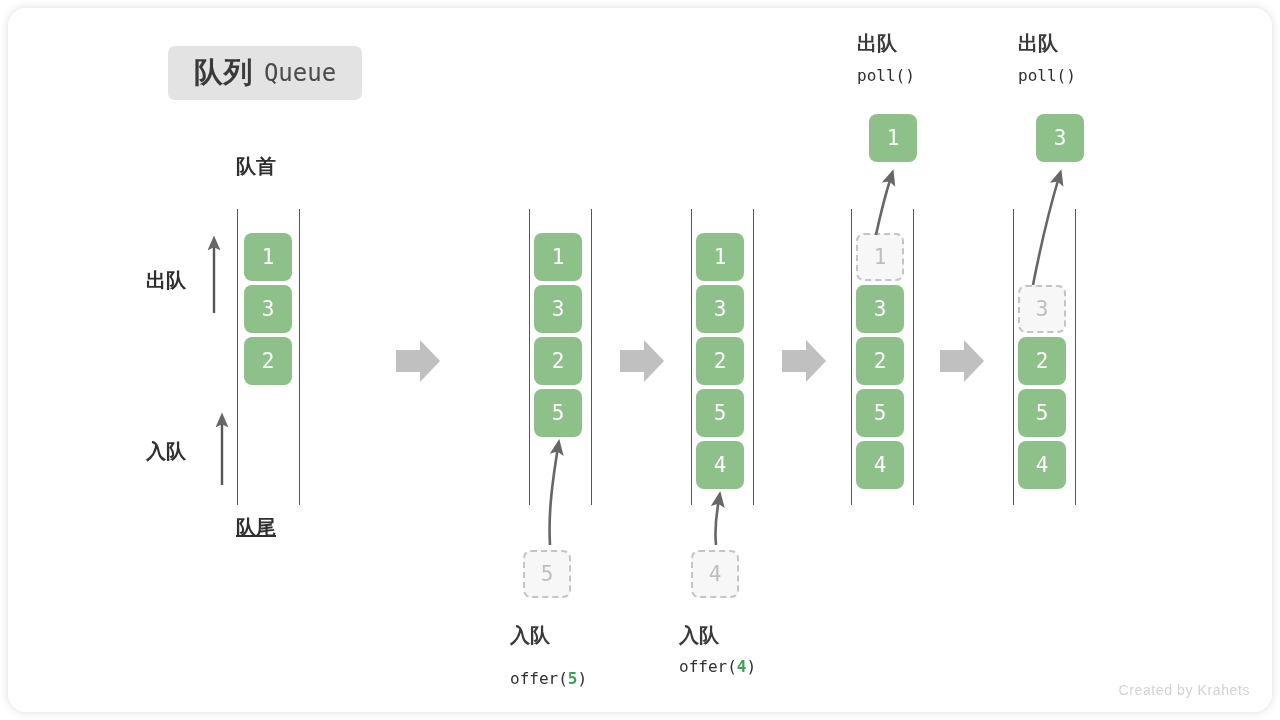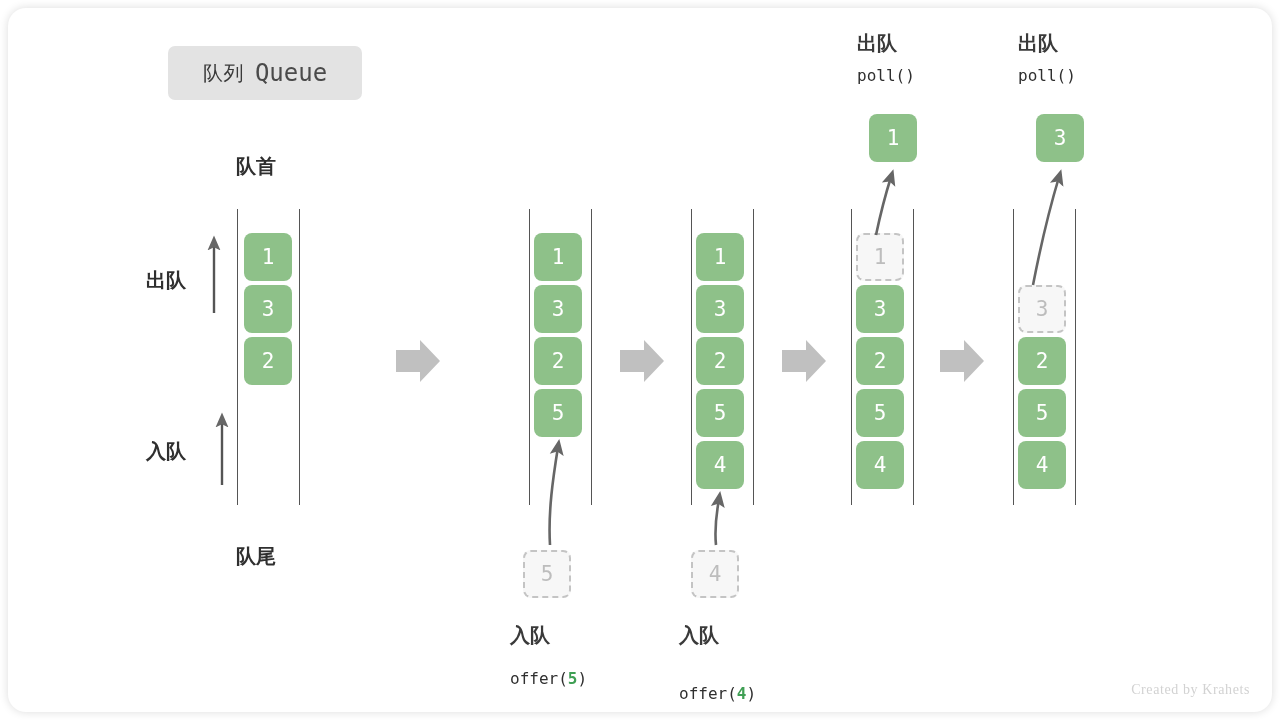--- a/index.html
+++ b/index.html
@@ -41,22 +41,22 @@
     height: 54px;
     background: #e3e3e3;
     border-radius: 7px;
     display: flex;
     align-items: center;
     justify-content: center;
     gap: 11px;
     white-space: nowrap;
   }
   .title-cn {
-    font-size: 20px;
-    font-weight: 400;
+    font-size: 29px;
+    font-weight: 700;
     color: #3a3a3a;
     letter-spacing: 0.5px;
   }
   .title-en {
     font-family: "DejaVu Sans Mono", "Liberation Mono", monospace;
     font-size: 24px;
     color: #4a4a4a;
     letter-spacing: 0px;
   }
 
@@ -109,21 +109,21 @@
     background: #f7f7f7;
     border: 2px dashed #c4c4c4;
     color: #bdbdbd;
   }
 
   
   .watermark {
     position: absolute;
     right: 30px;
     bottom: 22px;
-    font-family: Liberation Serif, serif;
+    font-family: Liberation Sans, sans-serif;
     font-size: 14px;
     color: #d2d2d2;
     letter-spacing: 0.6px;
     white-space: nowrap;
   }
 
   svg.overlay {
     position: absolute;
     left: 0; top: 0;
     width: 1280px;
@@ -138,21 +138,21 @@
   <div class="card"></div>
 
   <div class="stage">
 
     <div class="title-badge">
       <span class="title-cn">队列</span>
       <span class="title-en">Queue</span>
     </div>
 
     <div class="abs label-cn-bold" style="left:236px; top:153px;">队首</div>
-    <div class="abs label-cn-bold" style="left:236px; top:543px;">队尾</div>
+    <div class="abs label-cn-bold" style="left:236px; top:514px;text-decoration:underline;">队尾</div>
     <div class="abs label-cn-bold" style="left:146px; top:267px;">出队</div>
     <div class="abs label-cn-bold" style="left:146px; top:438px;">入队</div>
 
     <div class="rail" style="left:237px; top:209px; height:296px;"></div>
     <div class="rail" style="left:299px; top:209px; height:296px;"></div>
 
     <div class="box" style="left:244px; top:233px;">1</div>
     <div class="box" style="left:244px; top:285px;">3</div>
     <div class="box" style="left:244px; top:337px;">2</div>
 
@@ -169,21 +169,21 @@
 
     <div class="rail" style="left:691px; top:209px; height:296px;"></div>
     <div class="rail" style="left:753px; top:209px; height:296px;"></div>
     <div class="box" style="left:696px; top:233px;">1</div>
     <div class="box" style="left:696px; top:285px;">3</div>
     <div class="box" style="left:696px; top:337px;">2</div>
     <div class="box" style="left:696px; top:389px;">5</div>
     <div class="box" style="left:696px; top:441px;">4</div>
     <div class="box ghost" style="left:691px; top:550px;">4</div>
     <div class="abs label-cn" style="left:679px; top:622px;">入队</div>
-    <div class="abs mono" style="left:679px; top:684px;"><span>offer(</span><span class="arg">4</span><span>)</span></div>
+    <div class="abs mono" style="left:679px; top:657px;"><span>offer(</span><span class="arg">4</span><span>)</span></div>
 
     <div class="rail" style="left:851px; top:209px; height:296px;"></div>
     <div class="rail" style="left:913px; top:209px; height:296px;"></div>
     <div class="box ghost" style="left:856px; top:233px;">1</div>
     <div class="box" style="left:856px; top:285px;">3</div>
     <div class="box" style="left:856px; top:337px;">2</div>
     <div class="box" style="left:856px; top:389px;">5</div>
     <div class="box" style="left:856px; top:441px;">4</div>
 
     <div class="box" style="left:869px; top:114px;">1</div>

